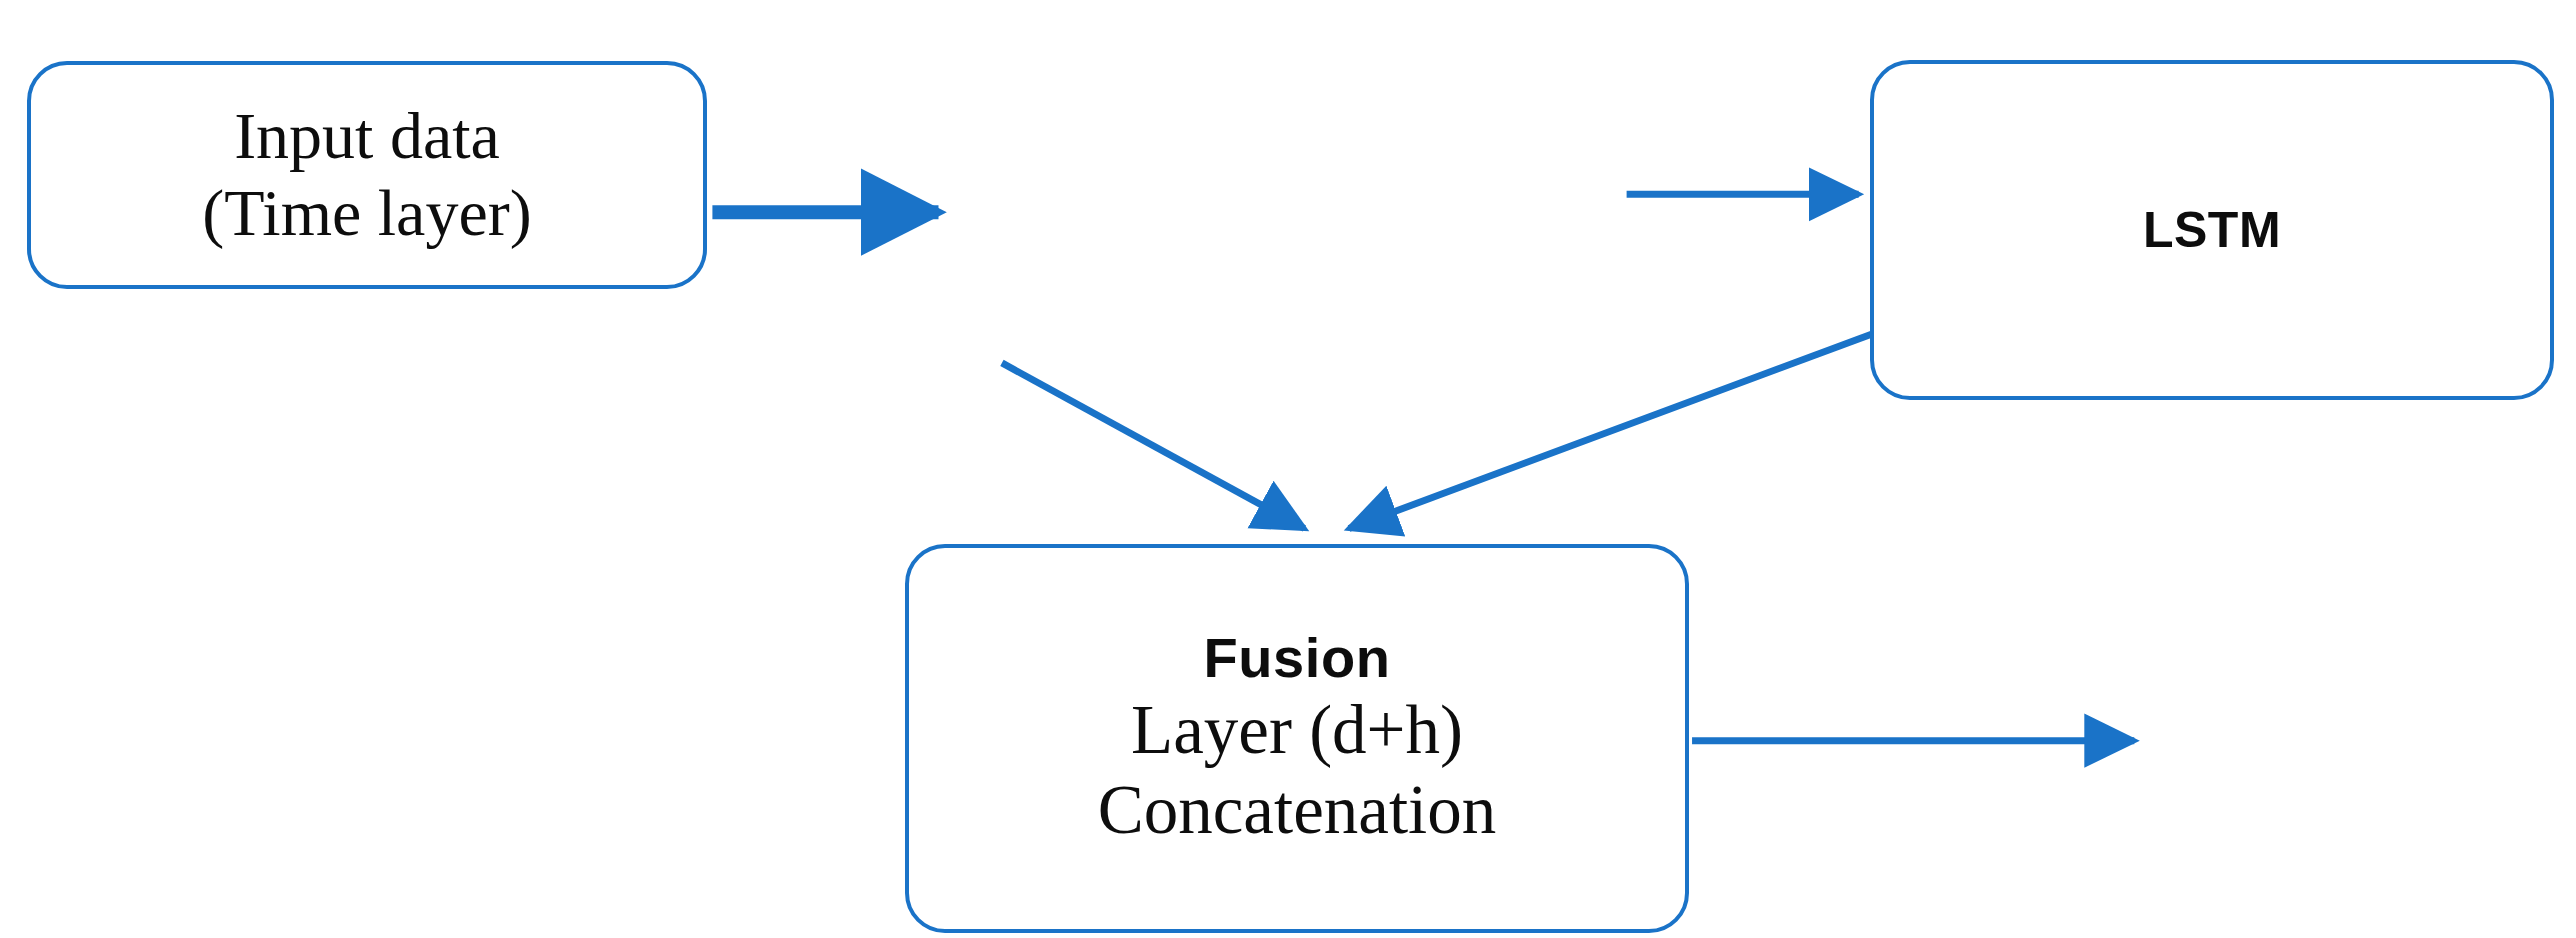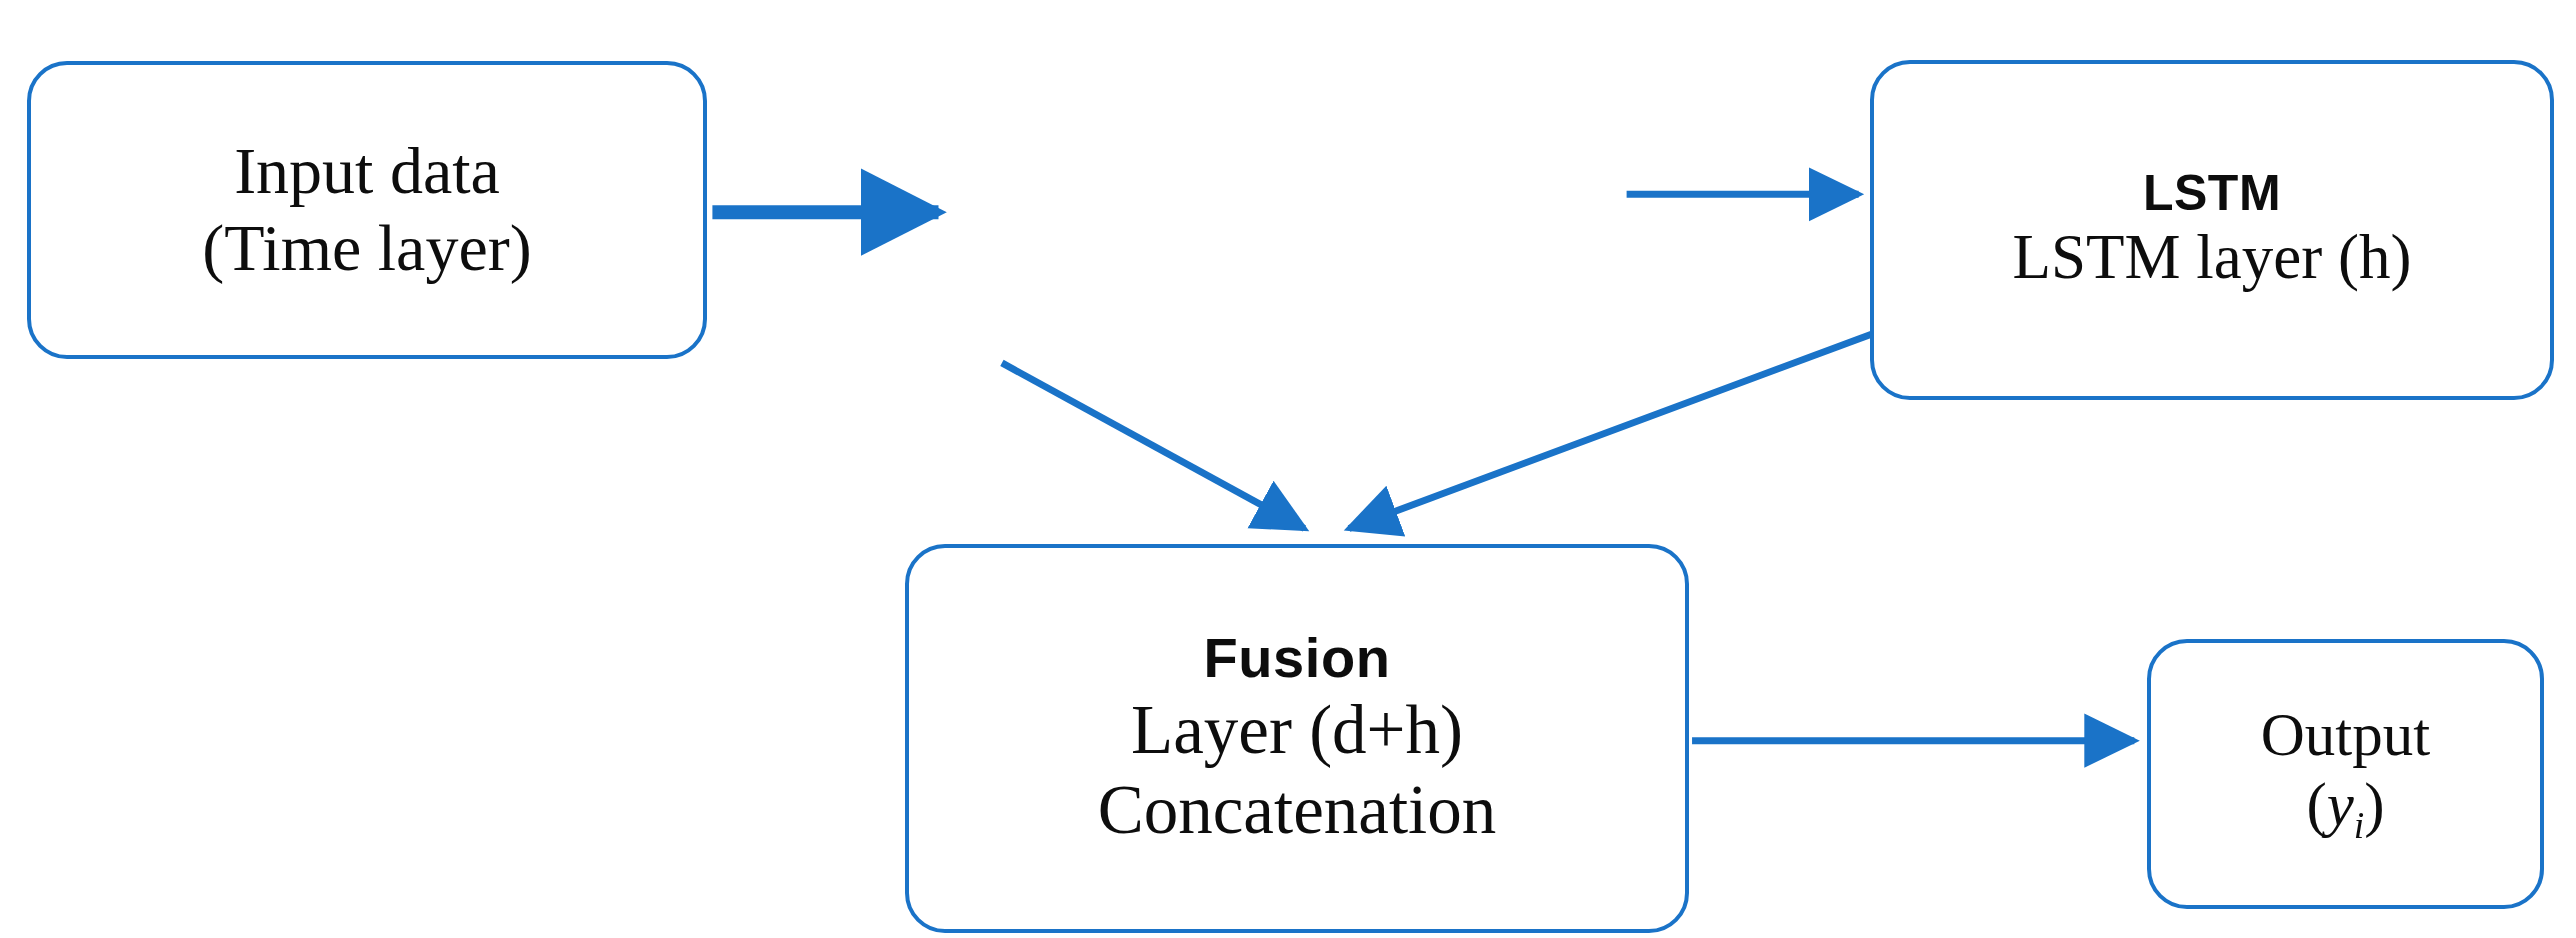--- a/index.html
+++ b/index.html
@@ -37,21 +37,21 @@
   }
   .line-bold-sans {
     font-family: "Liberation Sans", "DejaVu Sans", sans-serif;
     font-weight: 700;
     letter-spacing: 0.01em;
     line-height: 1.12;
     white-space: nowrap;
   }
 
   
-  #node-input  { left: 27px;  top: 61px;  width: 680px;  height: 298px; }
+  #node-input  { left: 27px;  top: 61px;  width: 680px;  height: 228px; }
   #node-llm    { left: 950px; top: 25px;  width: 675px;  height: 337px; }
   #node-lstm   { left: 1870px;top: 60px;  width: 684px;  height: 340px; }
   #node-fusion { left: 905px; top: 544px; width: 784px;  height: 389px; }
   #node-output { left: 2147px;top: 639px; width: 397px;  height: 270px; }
 
   
   #node-input  .line-serif { font-size: 66px; }
   #node-llm    .line-bold-sans { font-size: 54px; }
   #node-llm    .line-serif { font-size: 66px; }
   #node-lstm   .line-bold-sans { font-size: 50px; }
@@ -102,28 +102,23 @@
   </svg>
 
   <div class="node" id="node-input">
     <div class="line-serif">Input data</div>
     <div class="line-serif">(Time layer)</div>
   </div>
 
 
   <div class="node" id="node-lstm">
     <div class="line-bold-sans">LSTM</div>
-    <div class="line-serif">LSTM layer (h)</div>
   </div>
 
   <div class="node" id="node-fusion">
     <div class="line-bold-sans">Fusion</div>
     <div class="line-serif">Layer (d+h)</div>
     <div class="line-serif">Concatenation</div>
   </div>
 
-  <div class="node" id="node-output">
-    <div class="line-serif">Output</div>
-    <div class="line-serif"><span>(</span><span class="ital">y</span><span class="sub">i</span><span>)</span></div>
-  </div>
 
 </div>
 
 
 </body></html>

